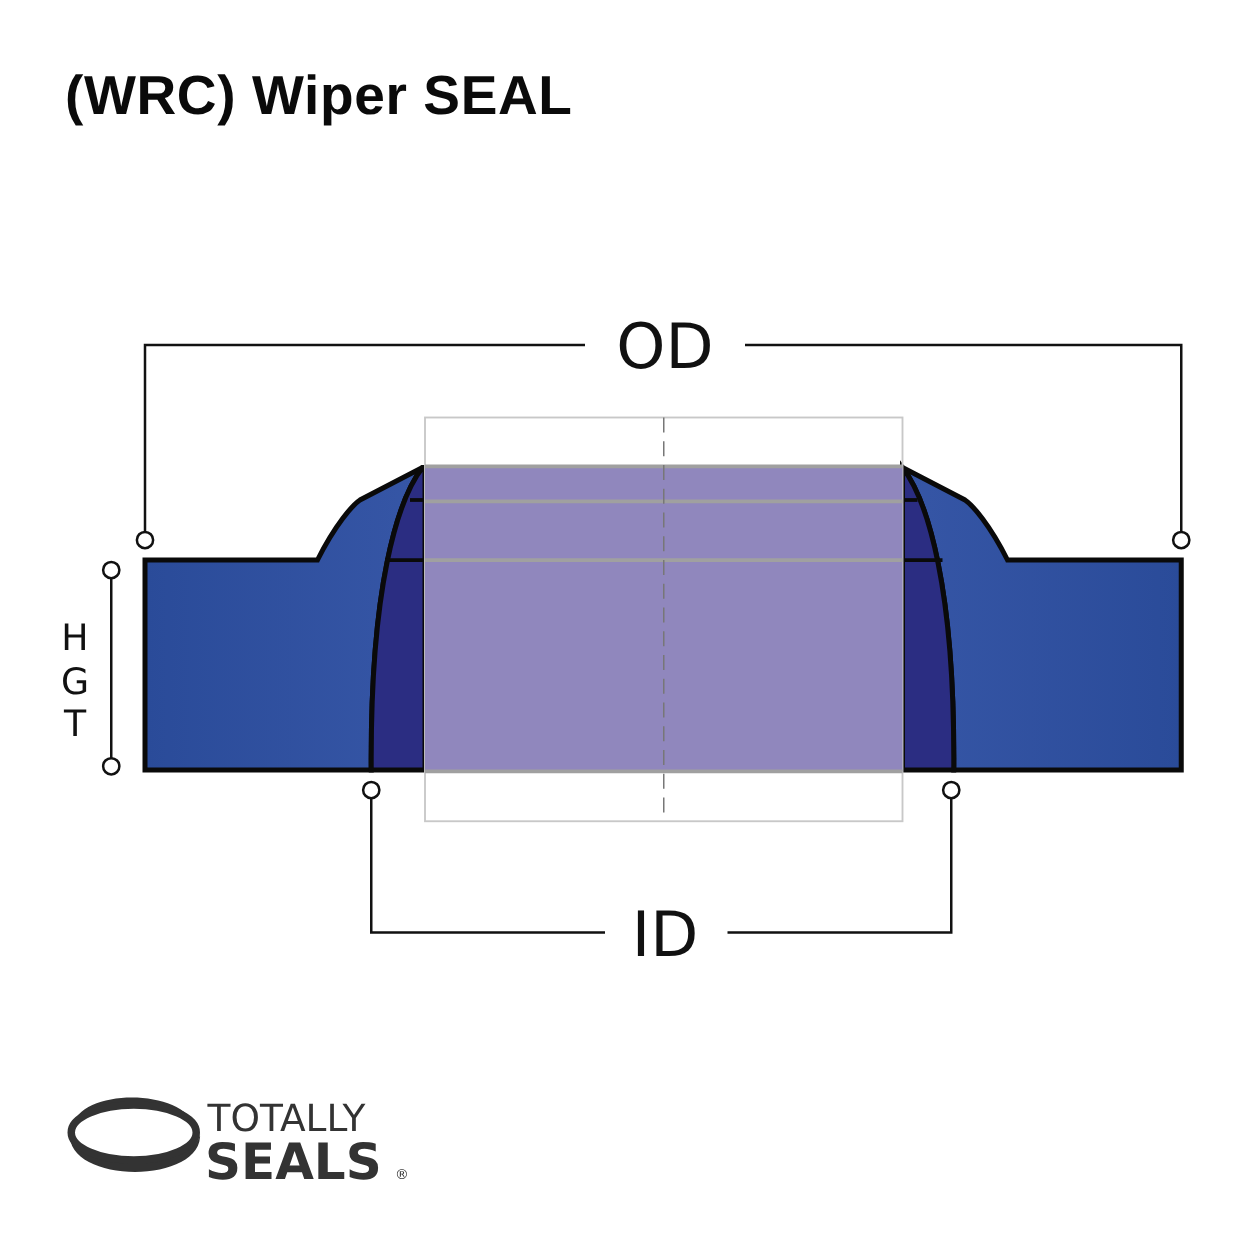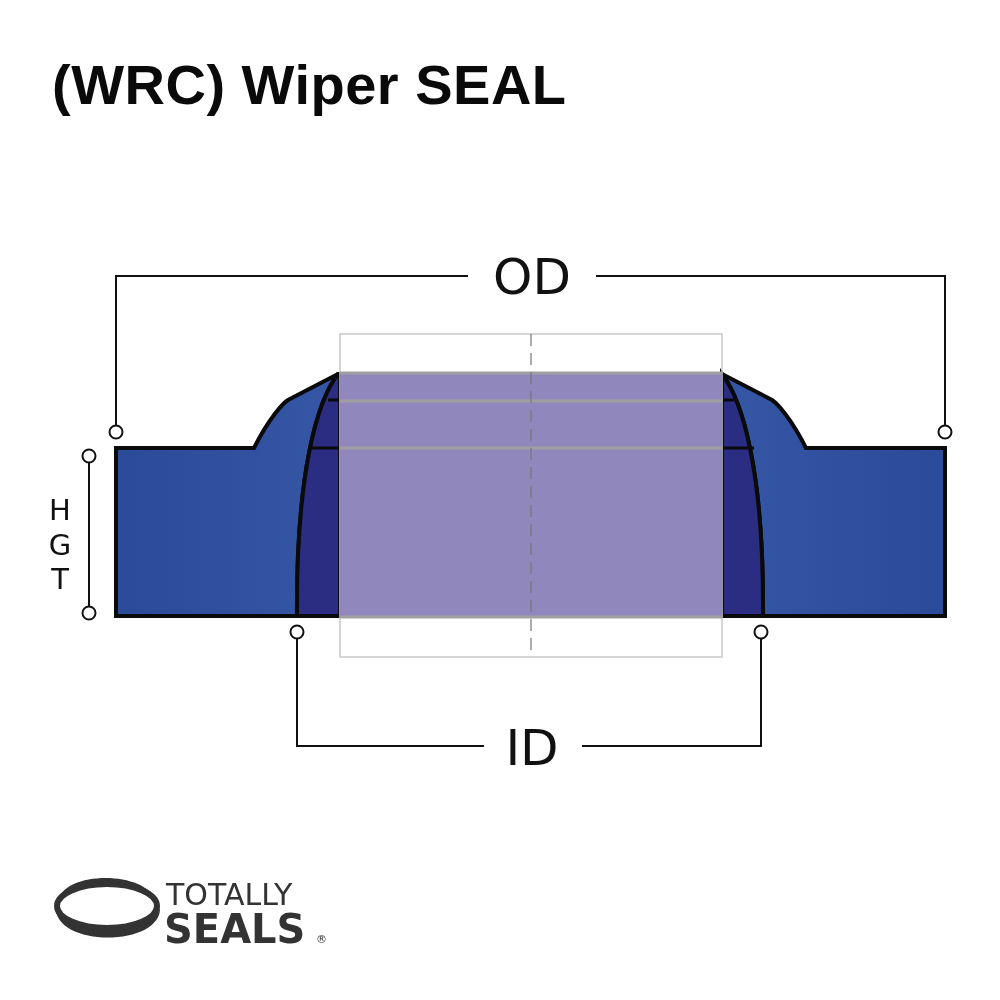--- a/index.html
+++ b/index.html
@@ -1,20 +1,20 @@
 <!DOCTYPE html>
 <html><head>
   <meta charset="utf-8">
   <style>
     html, body { margin: 0; padding: 0; background: #ffffff; }
     body { width: 1000px; height: 1000px; position: relative; overflow: hidden; }
     .title {
       position: absolute; left: 52px; top: 52px;
       font-family: "Liberation Sans", "DejaVu Sans", sans-serif;
-      font-weight: 700; font-size: 56px; letter-spacing: 0.5px;
+      font-weight: 700; font-size: 44px; letter-spacing: 0.5px;
       color: #0a0a0a; white-space: nowrap;
     }
     svg.diagram { position: absolute; left: 0; top: 0; }
     .dim-label {
       font-family: "DejaVu Sans", "Liberation Sans", sans-serif;
       font-weight: 400; fill: #111111;
     }
     .logo-text1 {
       font-family: "DejaVu Sans", "Liberation Sans", sans-serif;
       font-weight: 400; fill: #333333;

